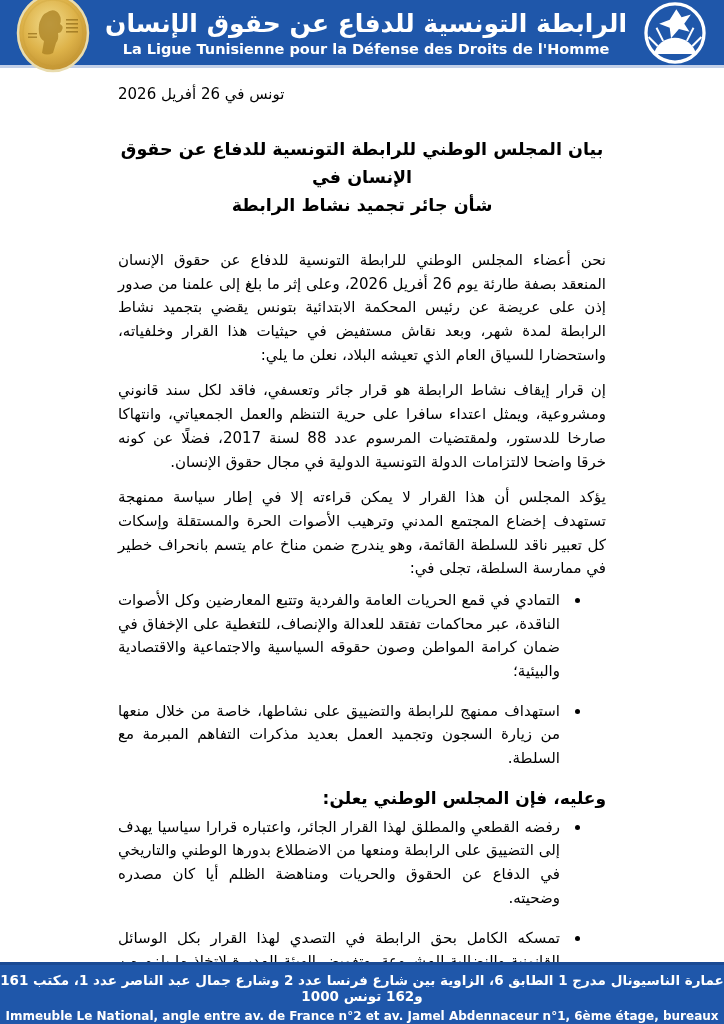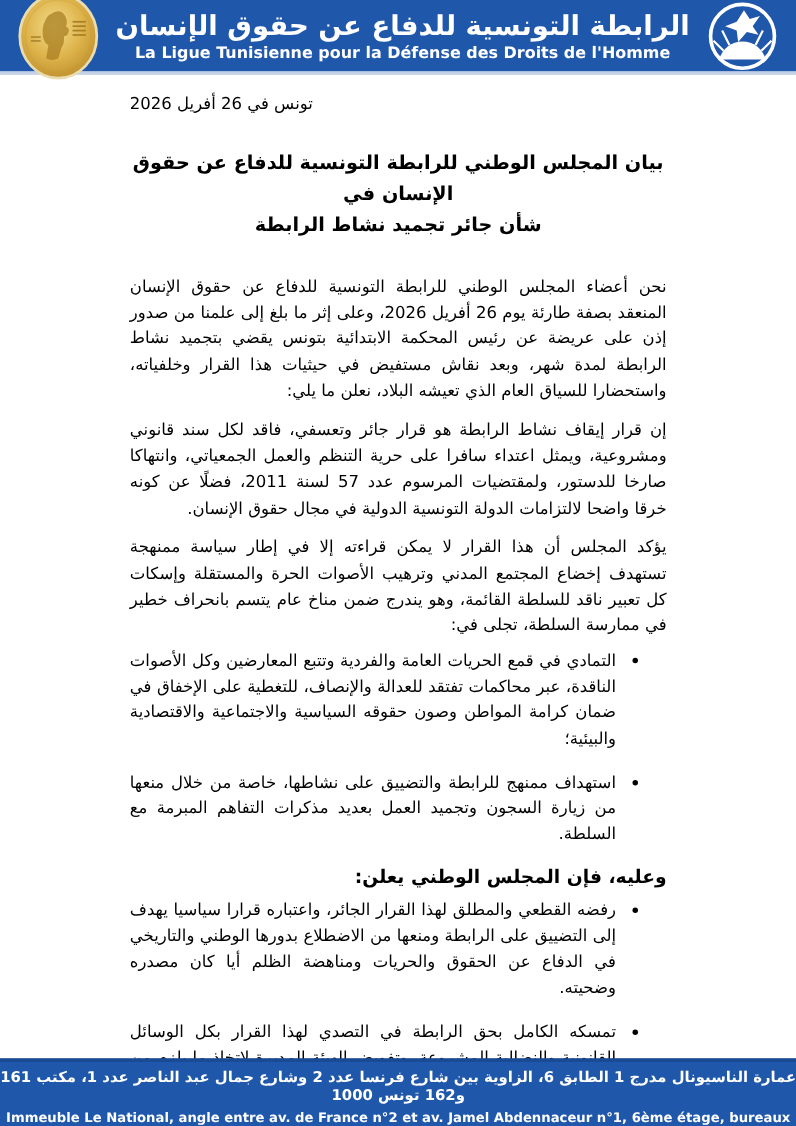--- a/index.html
+++ b/index.html
@@ -98,21 +98,21 @@
 
 <main>
   <div class="date-line">تونس في 26 أفريل 2026</div>
 
   <h1 class="doc-title">
     <span>بيان المجلس الوطني للرابطة التونسية للدفاع عن حقوق الإنسان في</span><br>
     <span>شأن جائر تجميد نشاط الرابطة</span>
   </h1>
 
   <p class="para first">نحن أعضاء المجلس الوطني للرابطة التونسية للدفاع عن حقوق الإنسان المنعقد بصفة طارئة يوم 26 أفريل 2026، وعلى إثر ما بلغ إلى علمنا من صدور إذن على عريضة عن رئيس المحكمة الابتدائية بتونس يقضي بتجميد نشاط الرابطة لمدة شهر، وبعد نقاش مستفيض في حيثيات هذا القرار وخلفياته، واستحضارا للسياق العام الذي تعيشه البلاد، نعلن ما يلي:</p>
-  <p class="para">إن قرار إيقاف نشاط الرابطة هو قرار جائر وتعسفي، فاقد لكل سند قانوني ومشروعية، ويمثل اعتداء سافرا على حرية التنظم والعمل الجمعياتي، وانتهاكا صارخا للدستور، ولمقتضيات المرسوم عدد 57 لسنة 2011، فضلًا عن كونه خرقا واضحا لالتزامات الدولة التونسية الدولية في مجال حقوق الإنسان.</p>
+  <p class="para">إن قرار إيقاف نشاط الرابطة هو قرار جائر وتعسفي، فاقد لكل سند قانوني ومشروعية، ويمثل اعتداء سافرا على حرية التنظم والعمل الجمعياتي، وانتهاكا صارخا للدستور، ولمقتضيات المرسوم عدد 88 لسنة 2017، فضلًا عن كونه خرقا واضحا لالتزامات الدولة التونسية الدولية في مجال حقوق الإنسان.</p>
   <p class="para">يؤكد المجلس أن هذا القرار لا يمكن قراءته إلا في إطار سياسة ممنهجة تستهدف إخضاع المجتمع المدني وترهيب الأصوات الحرة والمستقلة وإسكات كل تعبير ناقد للسلطة القائمة، وهو يندرج ضمن مناخ عام يتسم بانحراف خطير في ممارسة السلطة، تجلى في:</p>
 
   <ul class="bullets">
     <li>التمادي في قمع الحريات العامة والفردية وتتبع المعارضين وكل الأصوات الناقدة، عبر محاكمات تفتقد للعدالة والإنصاف، للتغطية على الإخفاق في ضمان كرامة المواطن وصون حقوقه السياسية والاجتماعية والاقتصادية والبيئية؛</li>
     <li>استهداف ممنهج للرابطة والتضييق على نشاطها، خاصة من خلال منعها من زيارة السجون وتجميد العمل بعديد مذكرات التفاهم المبرمة مع السلطة.</li>
   </ul>
 
   <div class="decl-heading">وعليه، فإن المجلس الوطني يعلن:</div>
 
   <ul class="bullets">

